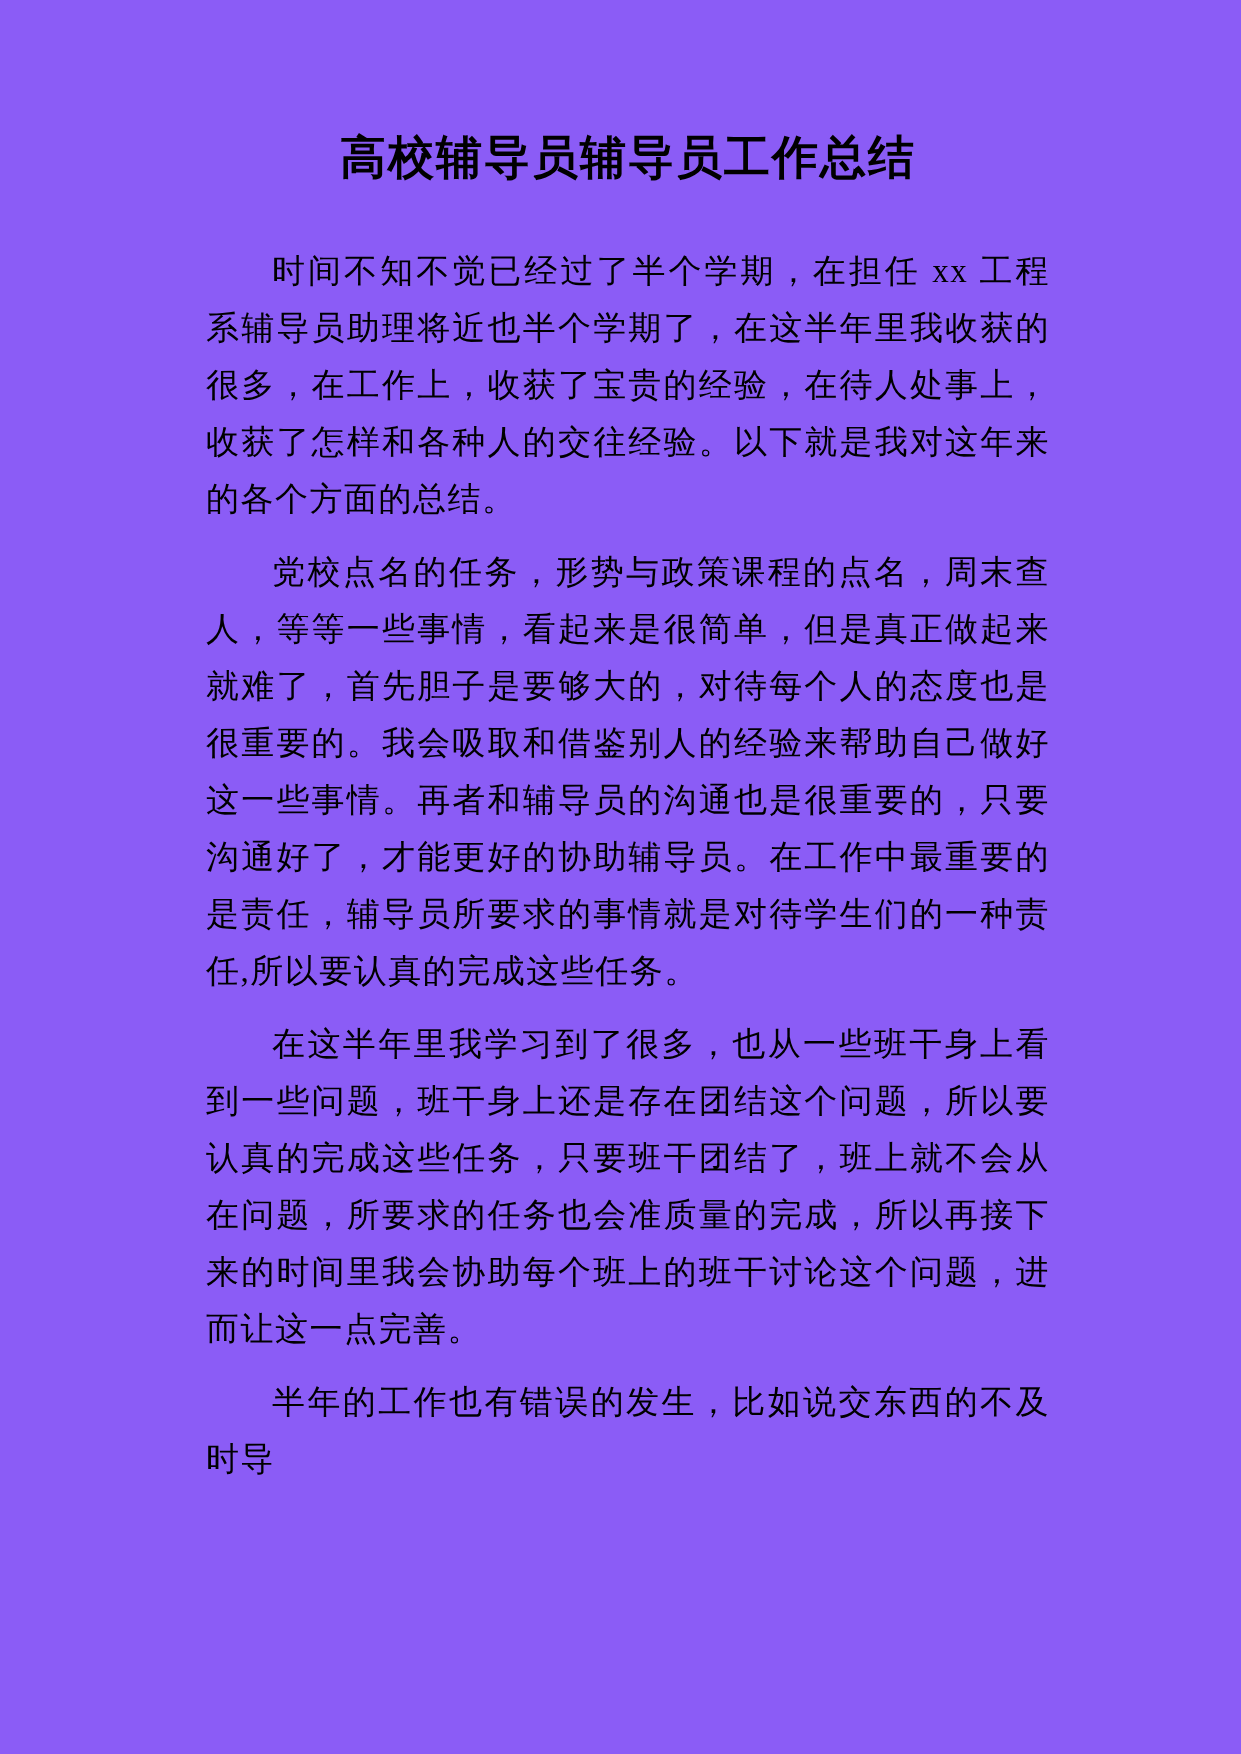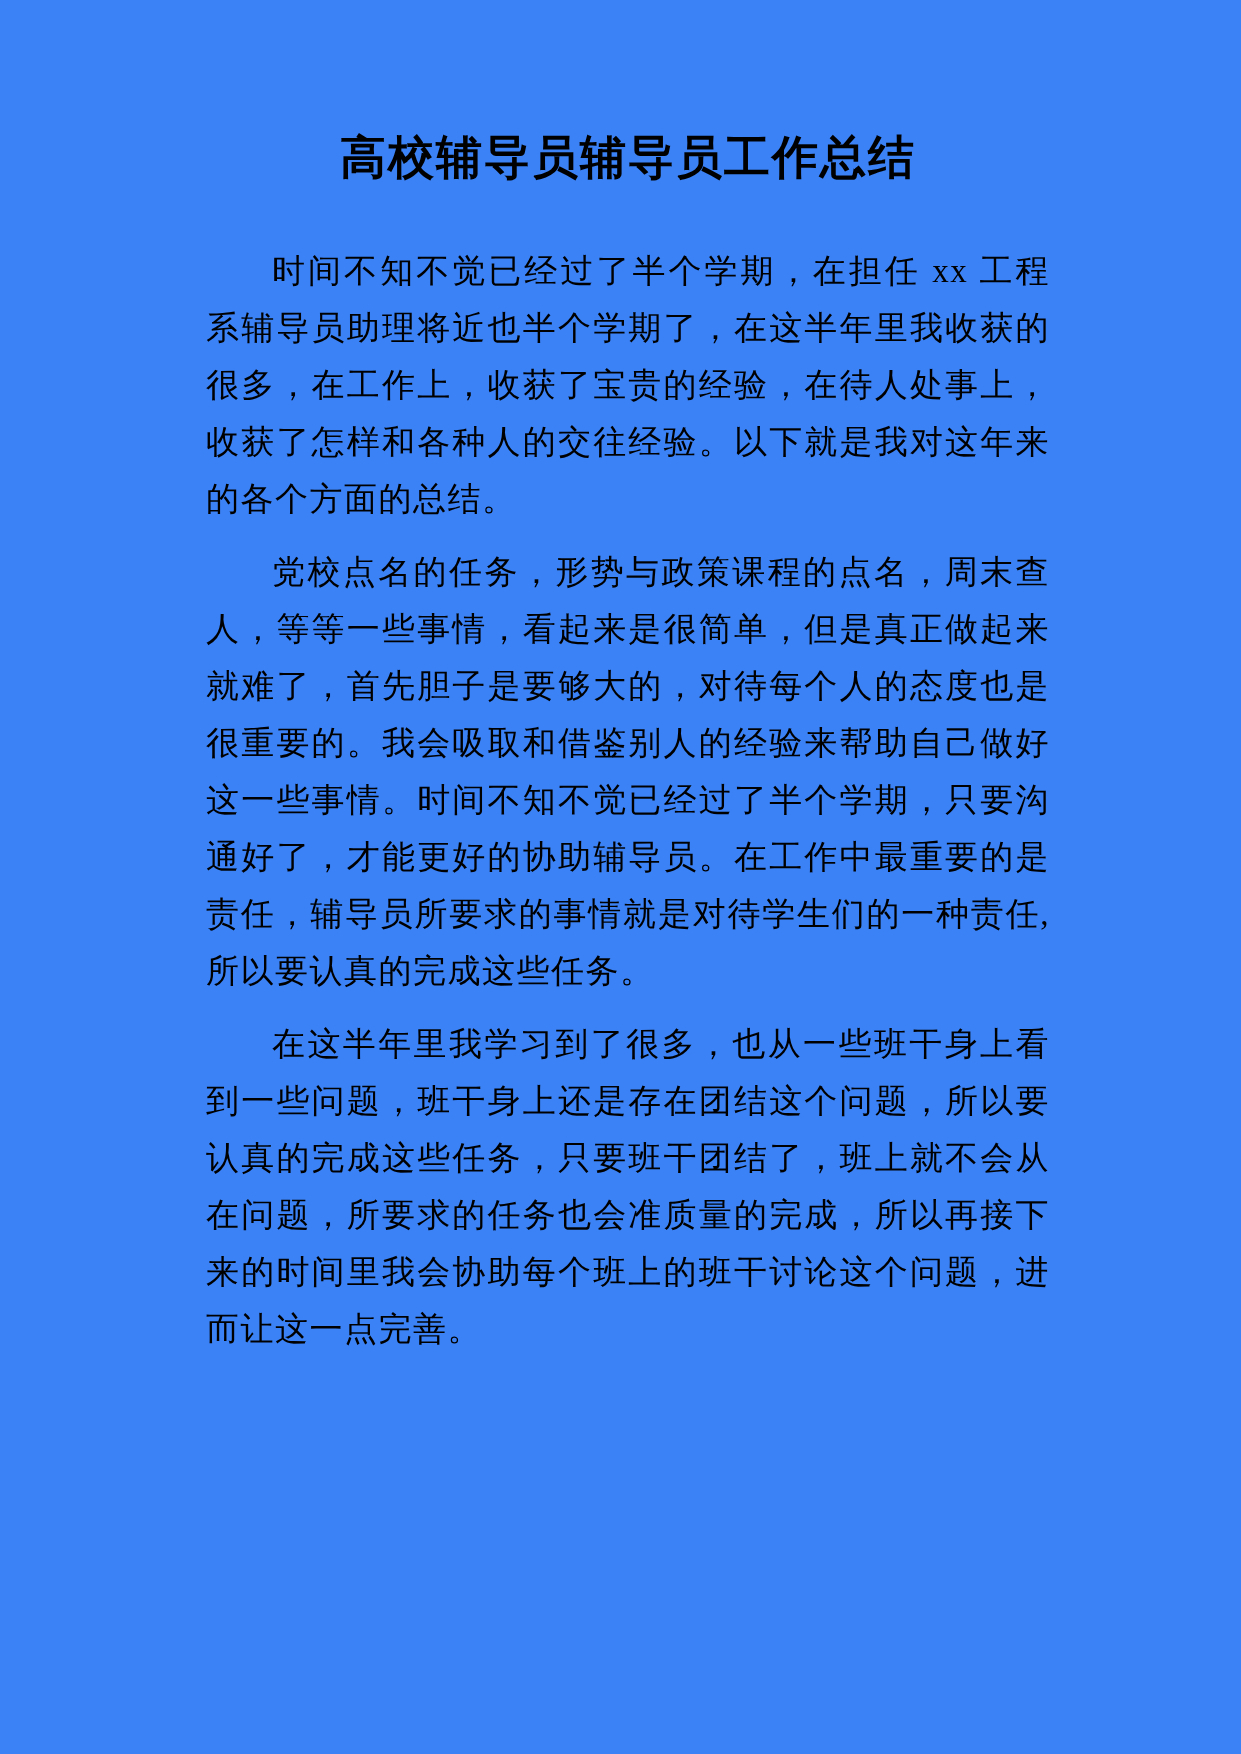--- a/index.html
+++ b/index.html
@@ -5,21 +5,21 @@
   html, body {
     margin: 0;
     padding: 0;
     background: #ffffff;
   }
   .page {
     position: relative;
     width: 1241px;
     height: 1754px;
     margin: 0 auto;
-    background: #3b82f6;
+    background: #8b5cf6;
     color: #000000;
     box-sizing: border-box;
     padding: 128px 175px 0 190px;
     font-family: "Liberation Serif", "DejaVu Serif", serif;
     overflow: hidden;
   }
   .doc-title {
     font-size: 46px;
     font-weight: 700;
     text-align: center;
@@ -38,16 +38,17 @@
     word-break: break-all;
   }
 </style>
 </head>
 <body>
 
 <div class="page">
   <h1 class="doc-title">高校辅导员辅导员工作总结</h1>
   <div class="doc-body">
     <p>时间不知不觉已经过了半个学期，在担任 xx 工程系辅导员助理将近也半个学期了，在这半年里我收获的很多，在工作上，收获了宝贵的经验，在待人处事上，收获了怎样和各种人的交往经验。以下就是我对这年来的各个方面的总结。</p>
-    <p>党校点名的任务，形势与政策课程的点名，周末查人，等等一些事情，看起来是很简单，但是真正做起来就难了，首先胆子是要够大的，对待每个人的态度也是很重要的。我会吸取和借鉴别人的经验来帮助自己做好这一些事情。时间不知不觉已经过了半个学期，只要沟通好了，才能更好的协助辅导员。在工作中最重要的是责任，辅导员所要求的事情就是对待学生们的一种责任,所以要认真的完成这些任务。</p>
+    <p>党校点名的任务，形势与政策课程的点名，周末查人，等等一些事情，看起来是很简单，但是真正做起来就难了，首先胆子是要够大的，对待每个人的态度也是很重要的。我会吸取和借鉴别人的经验来帮助自己做好这一些事情。再者和辅导员的沟通也是很重要的，只要沟通好了，才能更好的协助辅导员。在工作中最重要的是责任，辅导员所要求的事情就是对待学生们的一种责任,所以要认真的完成这些任务。</p>
     <p>在这半年里我学习到了很多，也从一些班干身上看到一些问题，班干身上还是存在团结这个问题，所以要认真的完成这些任务，只要班干团结了，班上就不会从在问题，所要求的任务也会准质量的完成，所以再接下来的时间里我会协助每个班上的班干讨论这个问题，进而让这一点完善。</p>
+    <p>半年的工作也有错误的发生，比如说交东西的不及时导</p>
   </div>
 </div>
 
 </body></html>

